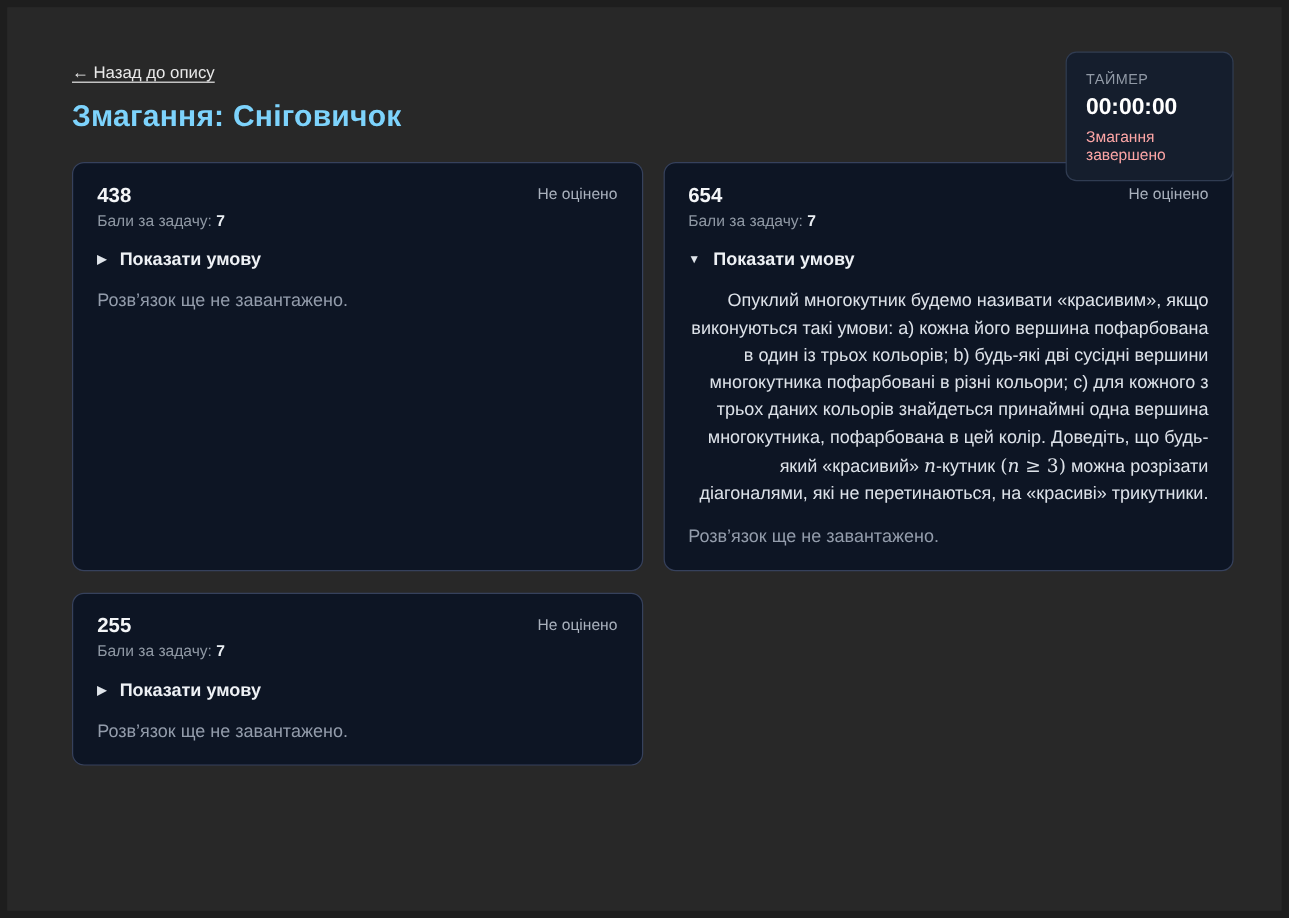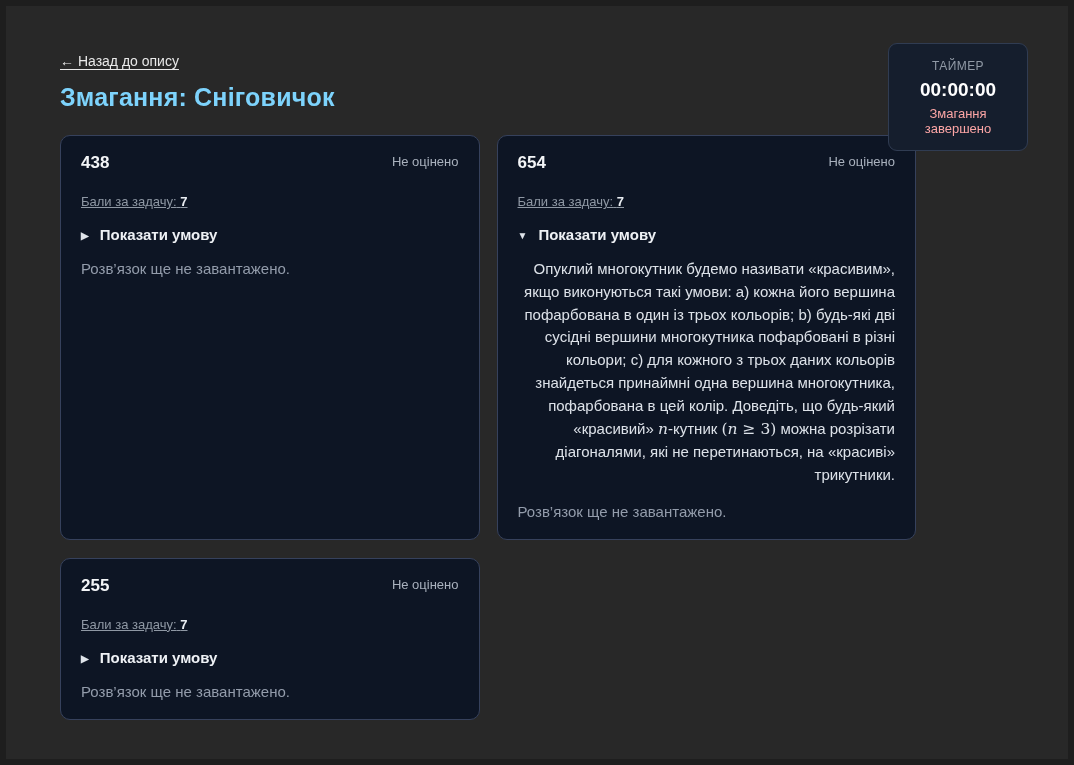--- a/index.html
+++ b/index.html
@@ -42,42 +42,41 @@
   .author-line .author-name { font-weight: 600; color: #a5a5a5; }
   
   .timer-panel {
     position: absolute;
     top: 37px; right: 40px;
     width: 140px;
     padding: 15px 16px 14px;
     background: #151e2d;
     border: 1px solid #303c52;
     border-radius: 9px;
-    text-align: center;
   }
   .timer-label {
     font-size: 12px;
     color: #919aa6;
     letter-spacing: 0.4px;
   }
   .timer-value {
     margin-top: 6px;
     font-size: 19px;
     font-weight: 700;
     color: #ffffff;
   }
   .timer-status {
     margin-top: 5px;
     font-size: 13px;
     color: #fca5a5;
   }
   
   .problems-grid {
     margin-top: 23px;
-    width: 856px;
+    width: 968px;
     display: grid;
     grid-template-columns: 1fr 1fr;
     gap: 18px 17px;
     align-items: stretch;
   }
   .problem-card {
     background: #0d1524;
     border: 1px solid #36415c;
     border-radius: 10px;
     padding: 17px 20px 18px;
@@ -92,25 +91,24 @@
     line-height: 20px;
     font-weight: 700;
     color: #f3f5f7;
   }
   .status-badge {
     font-size: 13px;
     color: #a9b1bd;
     margin-top: 1px;
   }
   .points-line {
-    margin-top: 20px;
+    margin-top: 2px;
     font-size: 13px;
     line-height: 17px;
     color: #8f98a4;
-    text-decoration: underline;
   }
   .points-value { font-weight: 700; color: #e9edf2; }
   .toggle-statement {
     margin-top: 15px;
     display: flex;
     align-items: center;
     gap: 11px;
     font-size: 15px;
     line-height: 19px;
     font-weight: 700;

